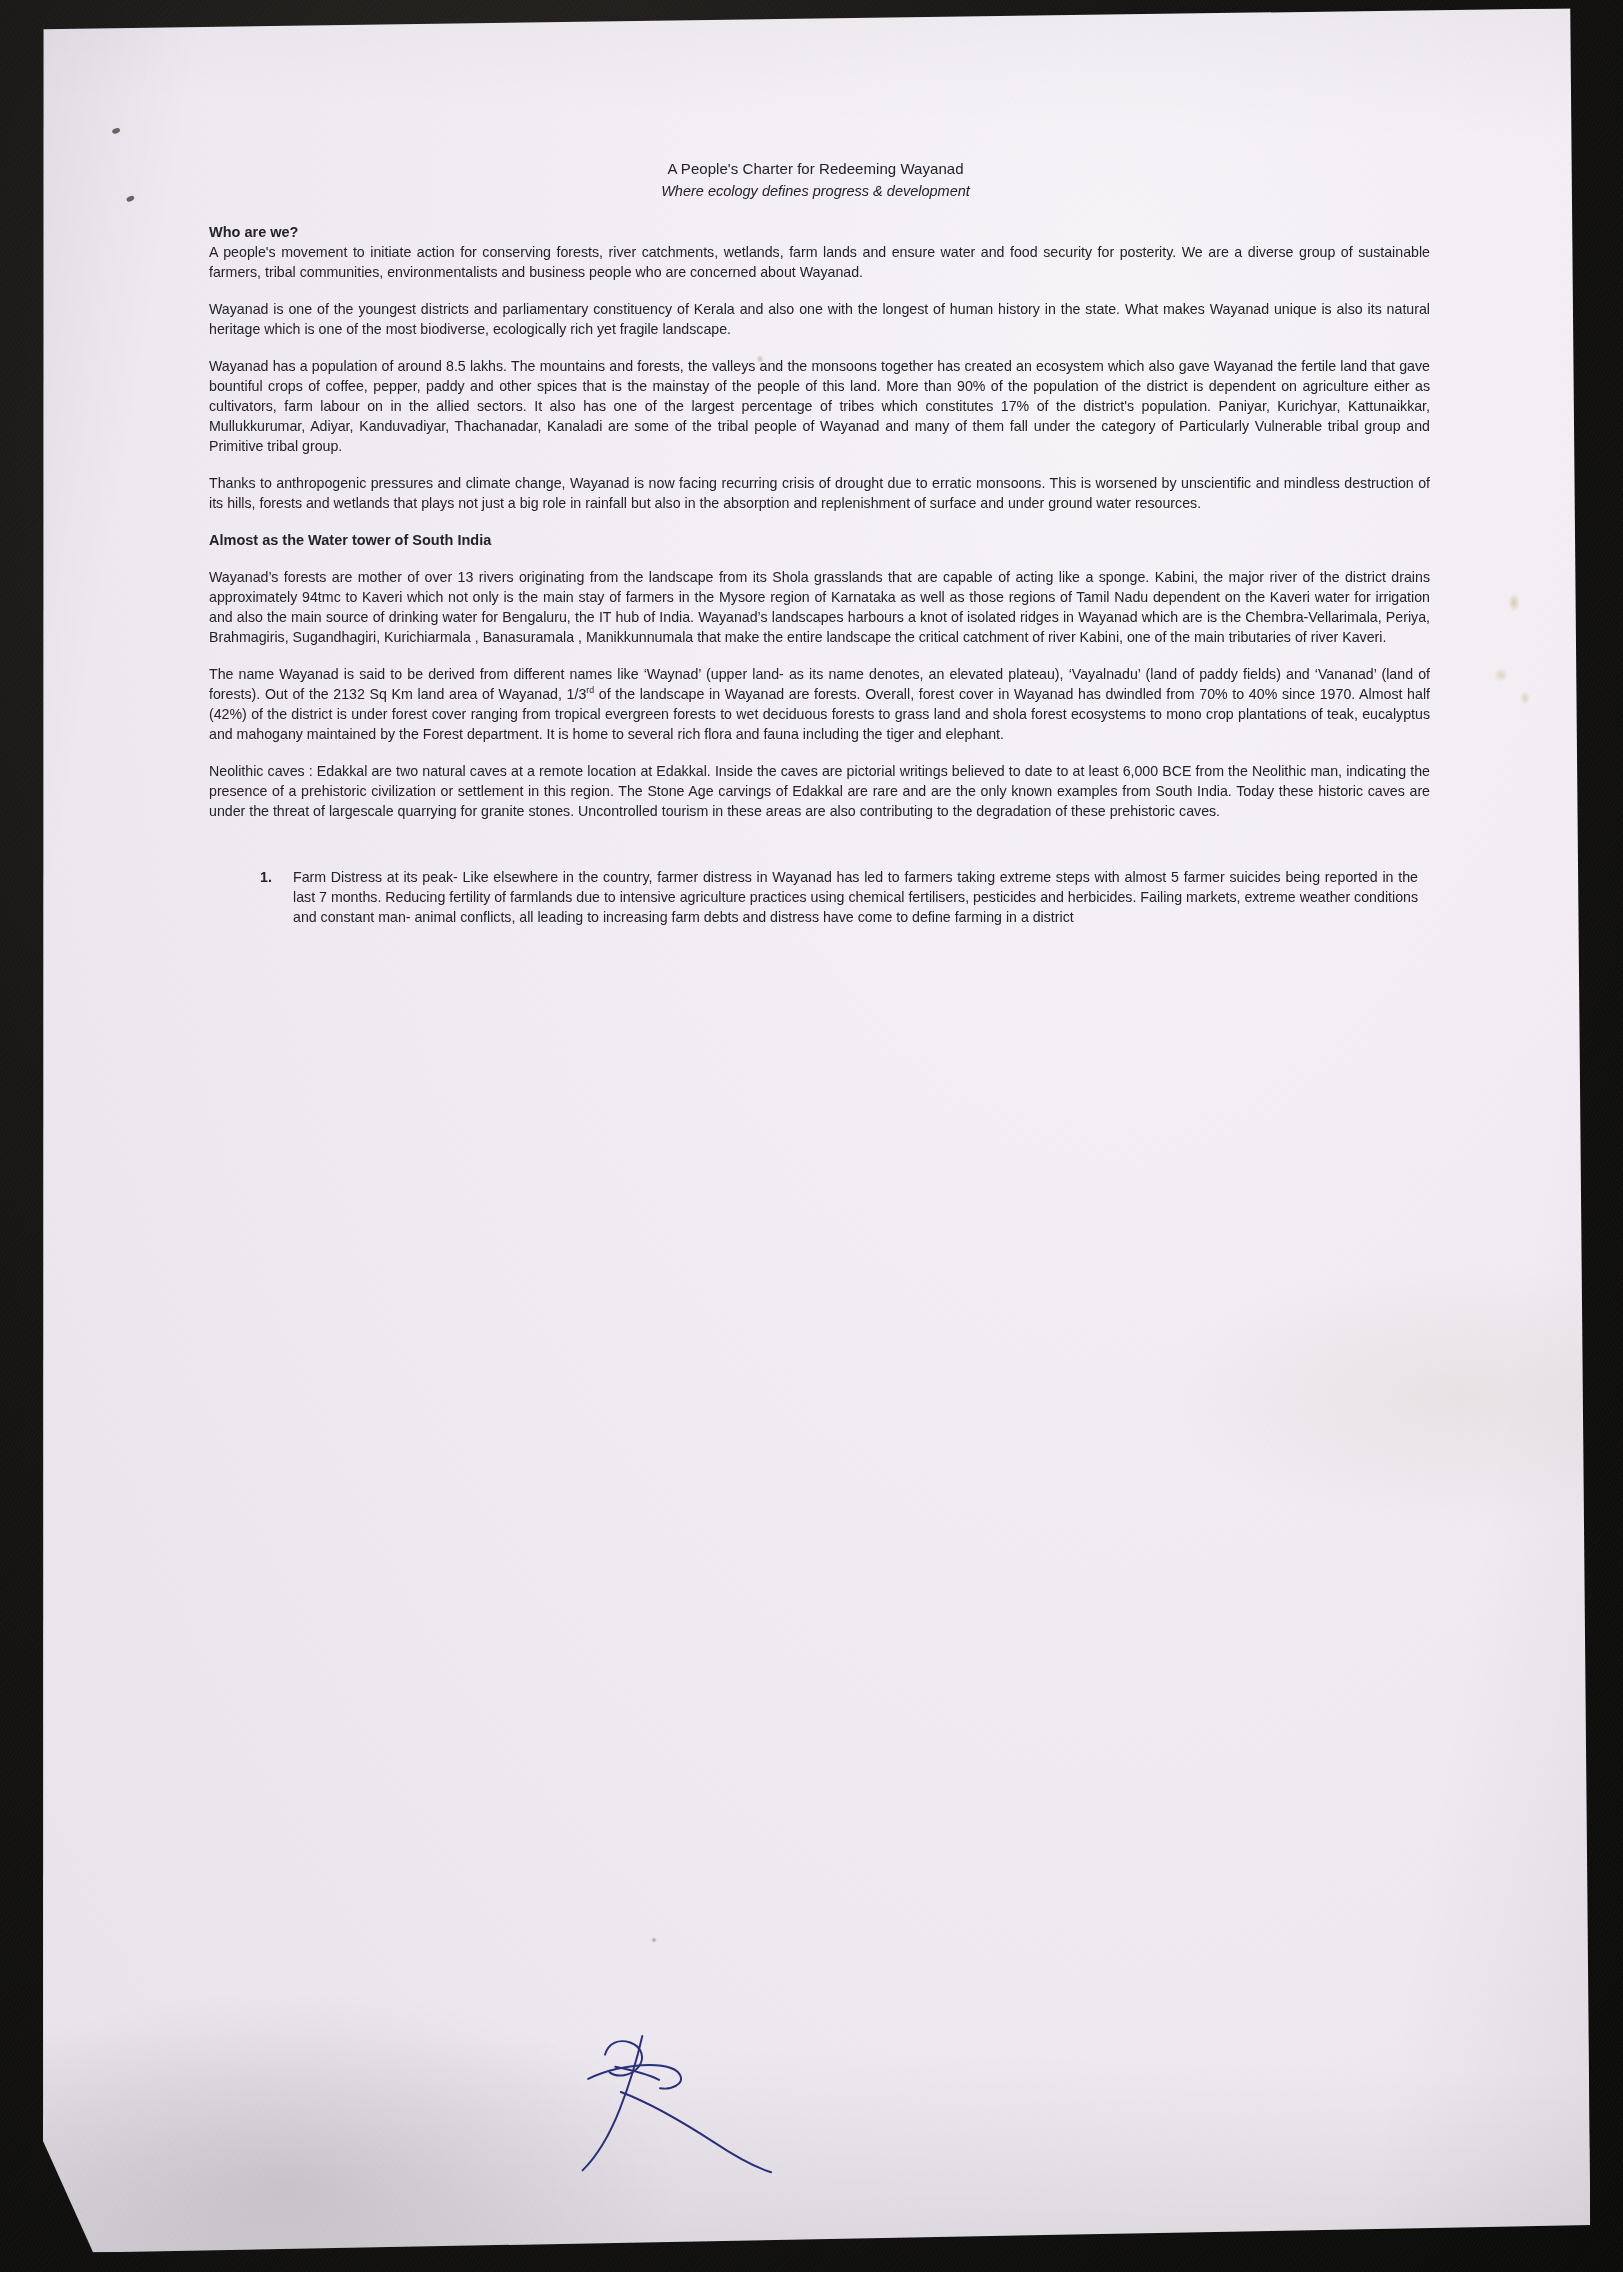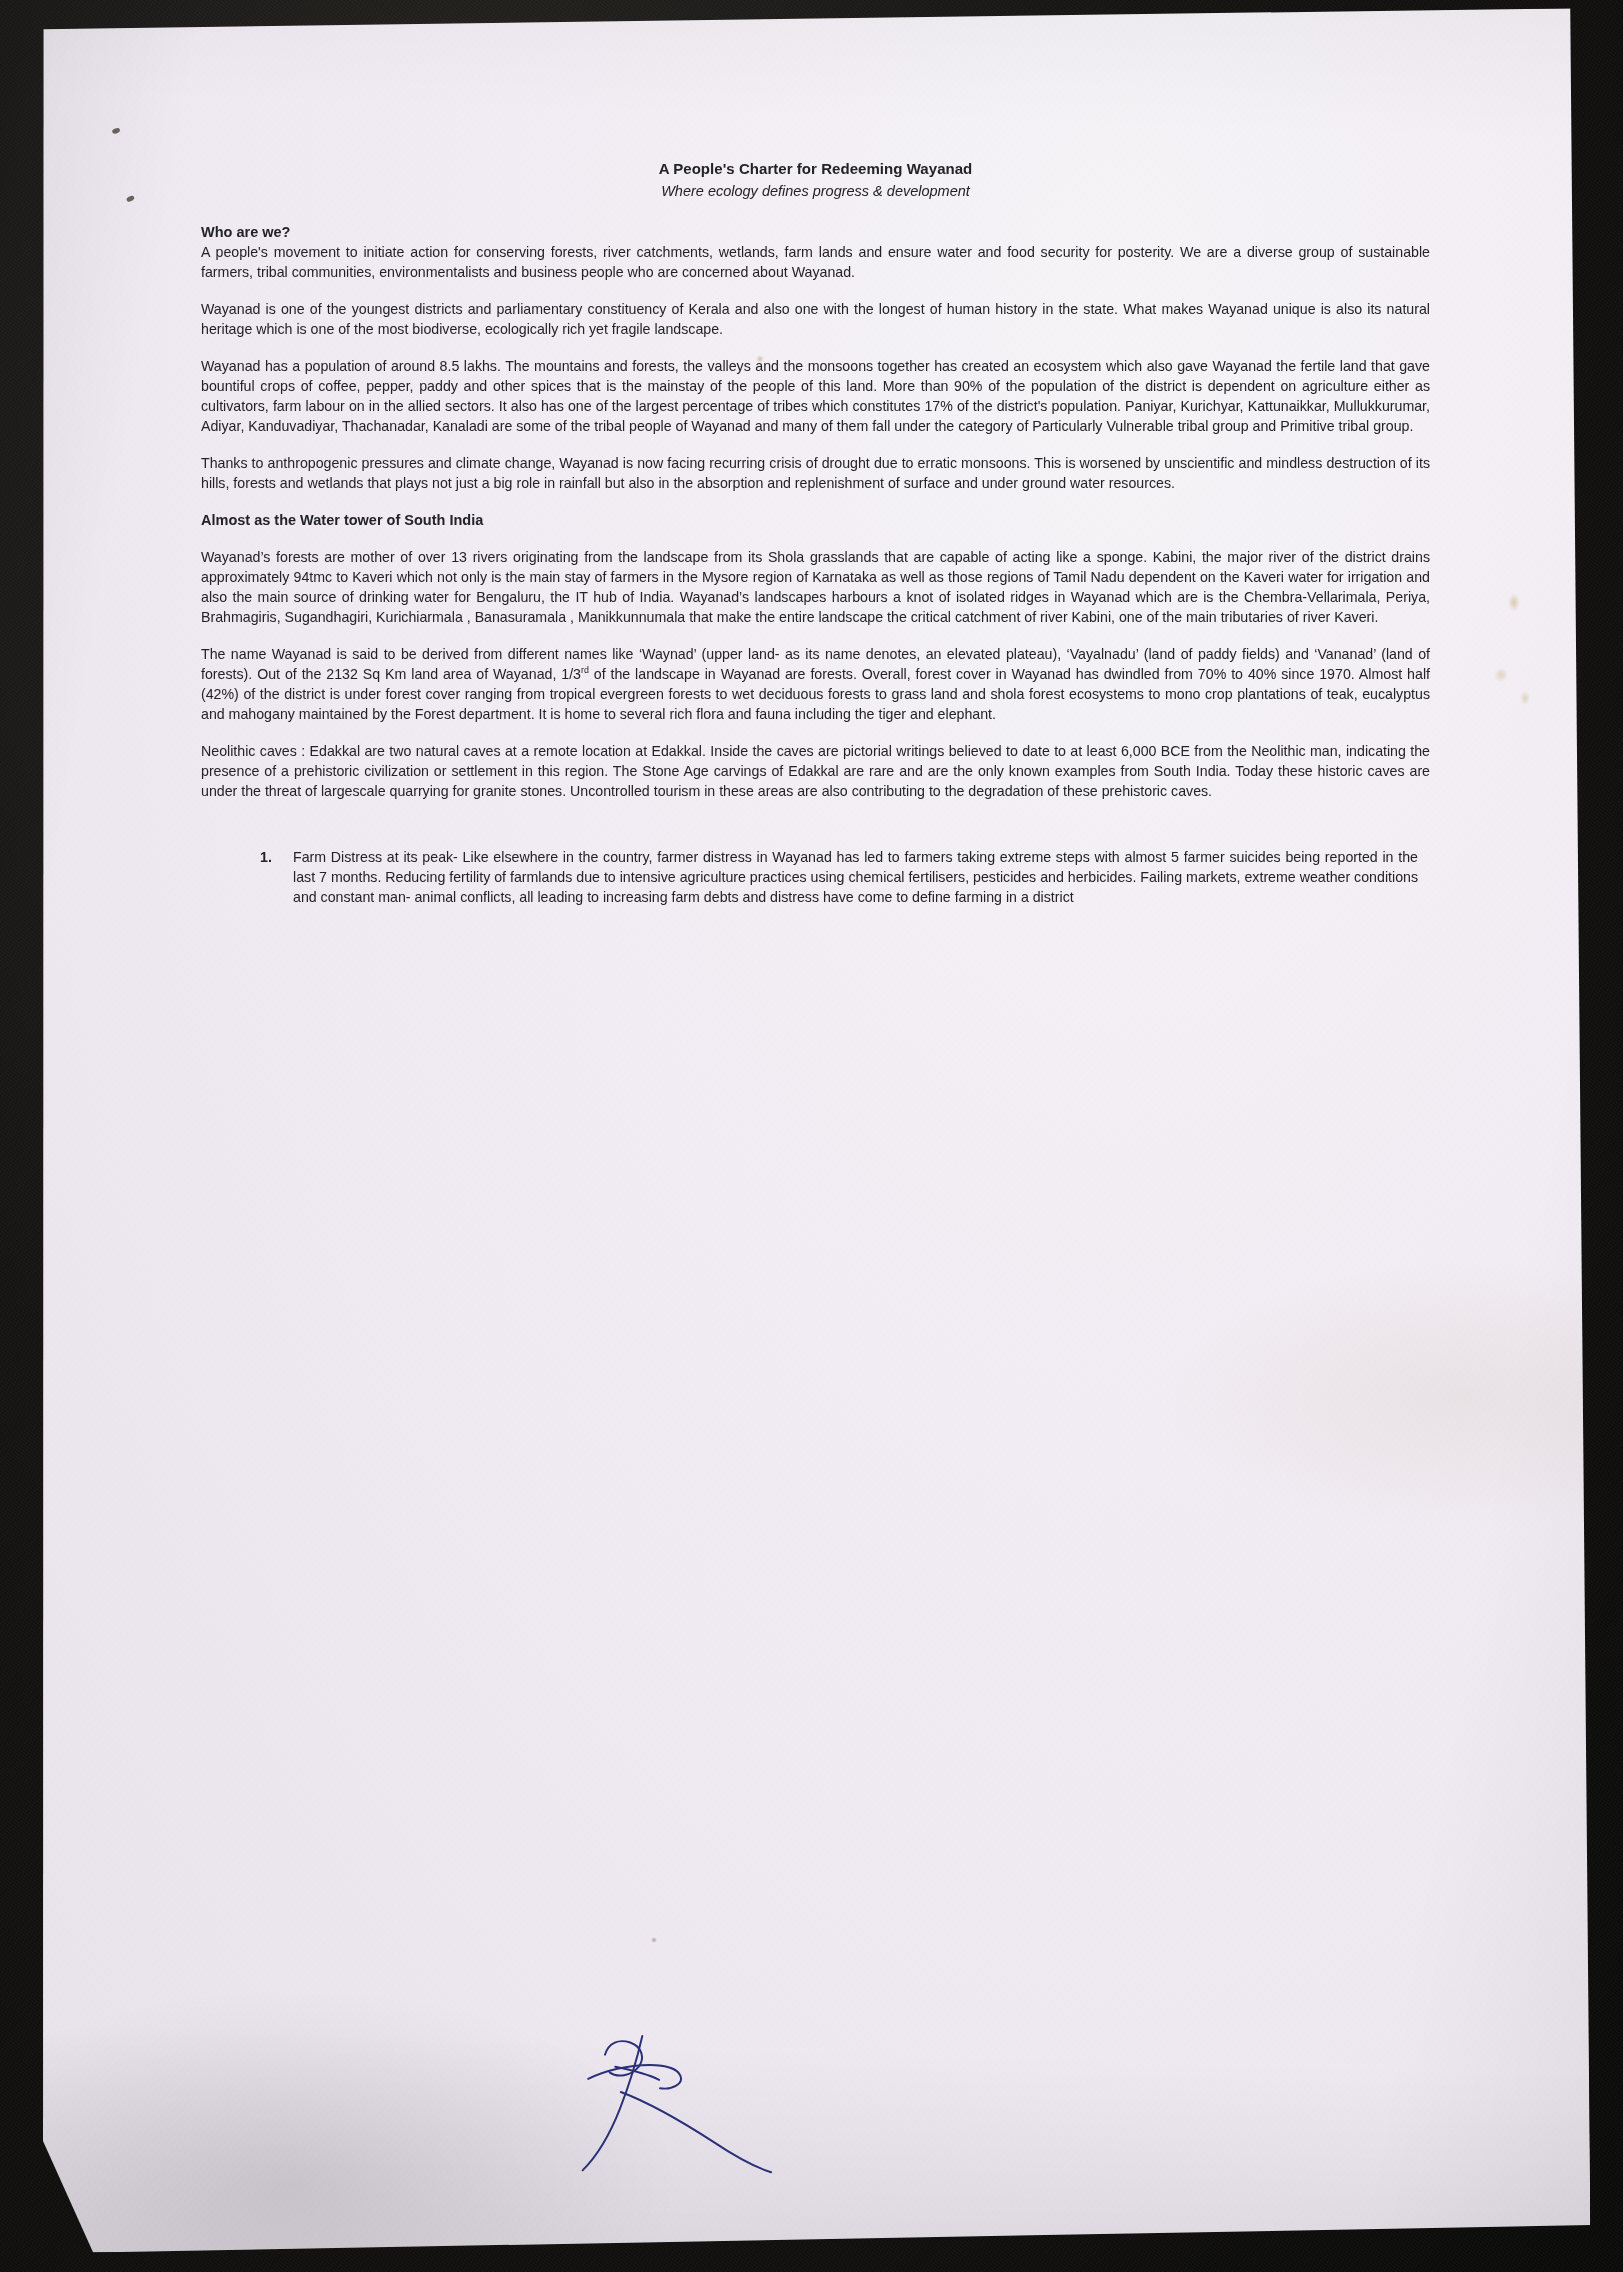--- a/index.html
+++ b/index.html
@@ -95,25 +95,25 @@
     left: 201px;
     top: 159px;
     width: 1229px;
     color: #232226;
     font-size: 14.2px;
     line-height: 20px;
     text-align: justify;
     text-justify: inter-word;
     -webkit-font-smoothing: antialiased;
   }
-  .doc p { margin: 0 0 0 0; }
+  .doc p { margin: 0 0 0 8px; }
 
   .title-block { text-align: center; margin-bottom: 20.5px; }
   .title-main {
-    font-weight: bold;
+    font-weight: normal;
     font-size: 15px;
     letter-spacing: 0.05px;
     display: block;
     margin-bottom: 2.3px;
   }
   .title-sub {
     font-weight: normal;
     font-style: italic;
     font-size: 14.5px;
     display: block;

